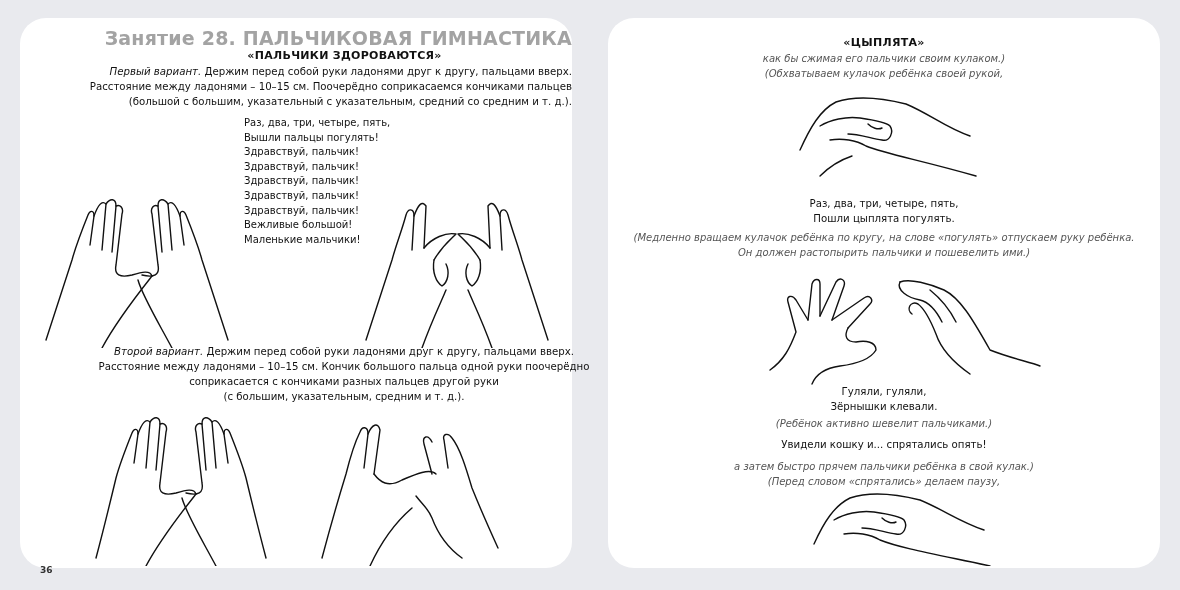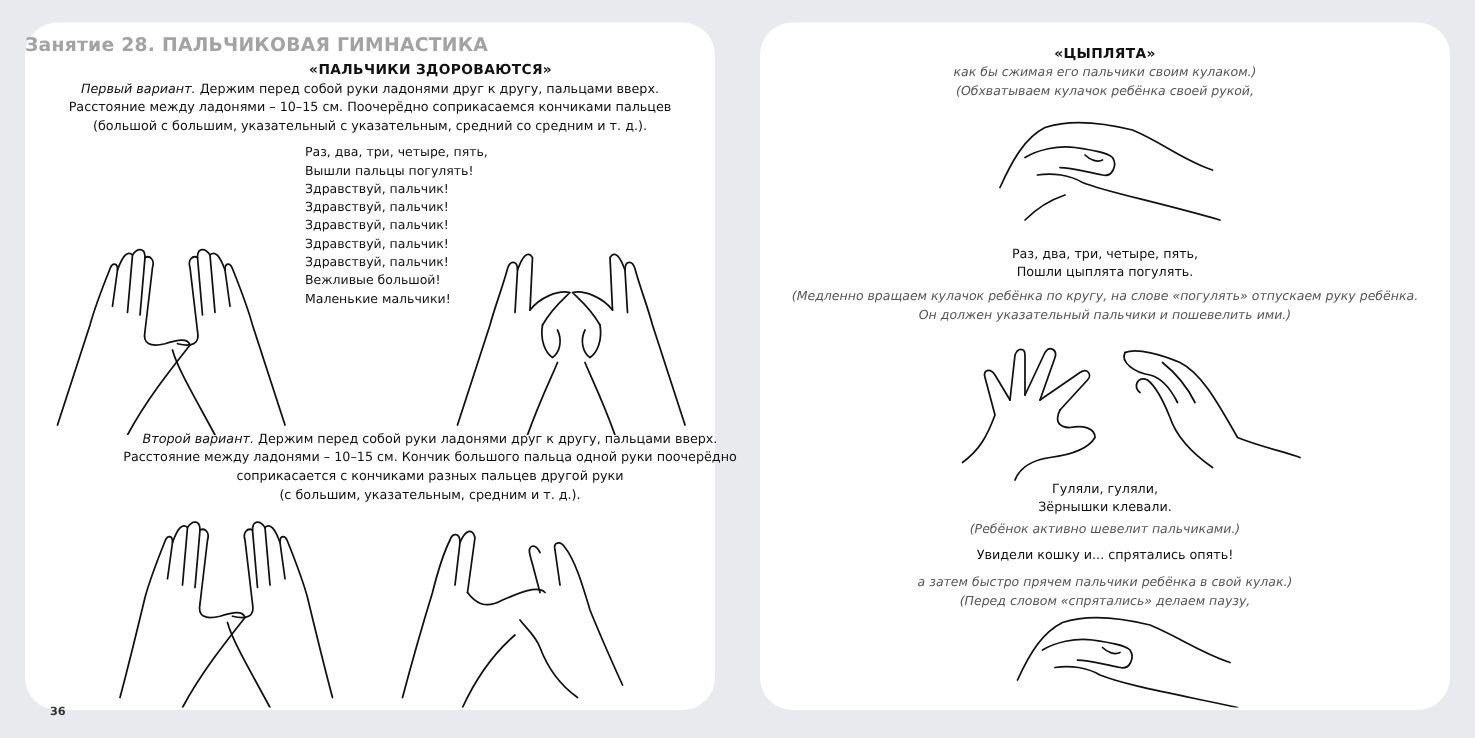--- a/index.html
+++ b/index.html
@@ -26,22 +26,22 @@
     font-size: 9px;
     font-weight: bold;
     color: #333;
     margin-left: 28px;
   }
   .pn-left { left: 12px; }
   .pn-right { left: 1154px; font-style: italic; }
 
   .lesson-title {
     position: absolute; left: 0; width: 552px; top: 9px;
-    text-align: left;
-    font-size: 15px; font-weight: bold; color: #a3a3a3;
+    text-align: right;
+    font-size: 19px; font-weight: bold; color: #a3a3a3;
     letter-spacing: 0.2px;
   }
   .ex-title {
     position: absolute; text-align: center;
     font-size: 11px; font-weight: bold; letter-spacing: 0.3px;
   }
   .para {
     position: absolute; text-align: center;
     font-size: 10.2px; line-height: 15px;
   }
@@ -65,21 +65,21 @@
 </style>
 </head>
 <body>
 
 <div class="spread">
 
   <div class="page page-left">
     <div class="lesson-title">Занятие 28. ПАЛЬЧИКОВАЯ ГИМНАСТИКА</div>
     <div class="ex-title" style="left:0;width:649px;top:31px;">«ПАЛЬЧИКИ ЗДОРОВАЮТСЯ»</div>
 
-    <div class="para" style="left:0;width:552px;top:46px;">
+    <div class="para" style="left:0;width:552px;top:46px;text-align:right;">
       <div><i>Первый вариант.</i><span> Держим перед собой руки ладонями друг к другу, пальцами вверх.</span></div>
       <div>Расстояние между ладонями – 10–15 см. Поочерёдно соприкасаемся кончиками пальцев</div>
       <div>(большой с большим, указательный с указательным, средний со средним и т. д.).</div>
     </div>
 
     <div class="poem">
       <div>Раз, два, три, четыре, пять,</div>
       <div>Вышли пальцы погулять!</div>
       <div>Здравствуй, пальчик!</div>
       <div>Здравствуй, пальчик!</div>
@@ -172,21 +172,21 @@
         <path d="M78 44 C82 48,88 50,92 48"></path>
       </svg>
     </div>
 
     <div class="center-text" style="top:178px;">
       <div>Раз, два, три, четыре, пять,</div>
       <div>Пошли цыплята погулять.</div>
     </div>
     <div class="note" style="top:212px;">
       <div>(Медленно вращаем кулачок ребёнка по кругу, на слове «погулять» отпускаем руку ребёнка.</div>
-      <div>Он должен указательный пальчики и пошевелить ими.)</div>
+      <div>Он должен растопырить пальчики и пошевелить ими.)</div>
     </div>
 
     <div class="illus" style="left:152px;top:252px;width:300px;height:115px;">
       <svg viewBox="0 0 300 115">
         <path d="M10 100 C24 90,30 78,36 62 L28 32 C26 26,32 24,36 30 L48 50"></path>
         <path d="M48 50 L52 14 C54 8,60 8,60 14 L60 46"></path>
         <path d="M60 46 L76 12 C80 6,86 10,84 16 L72 50"></path>
         <path d="M72 50 L104 28 C110 24,114 30,110 34 L88 58"></path>
         <path d="M88 58 C84 66,86 72,96 72 C106 70,116 72,116 80 C110 90,96 94,80 96 C66 98,56 104,52 114"></path>
         <path d="M140 12 C150 8,170 14,184 20 C200 28,212 48,230 80 C250 88,270 92,280 96"></path>

